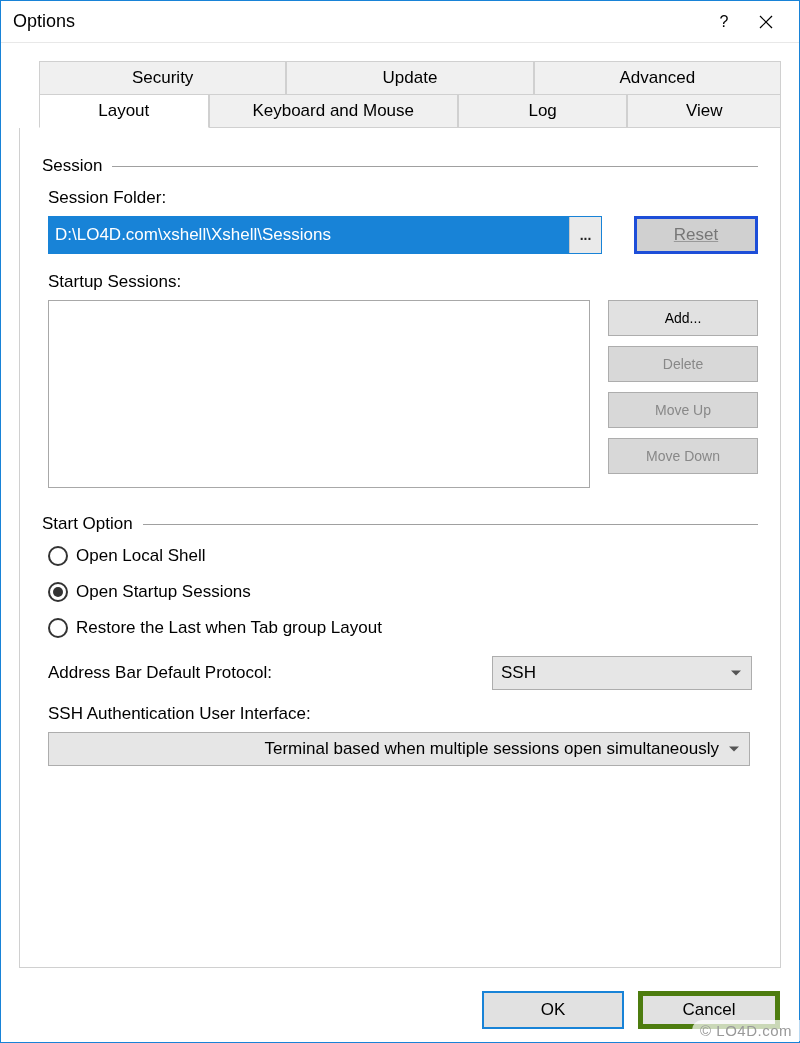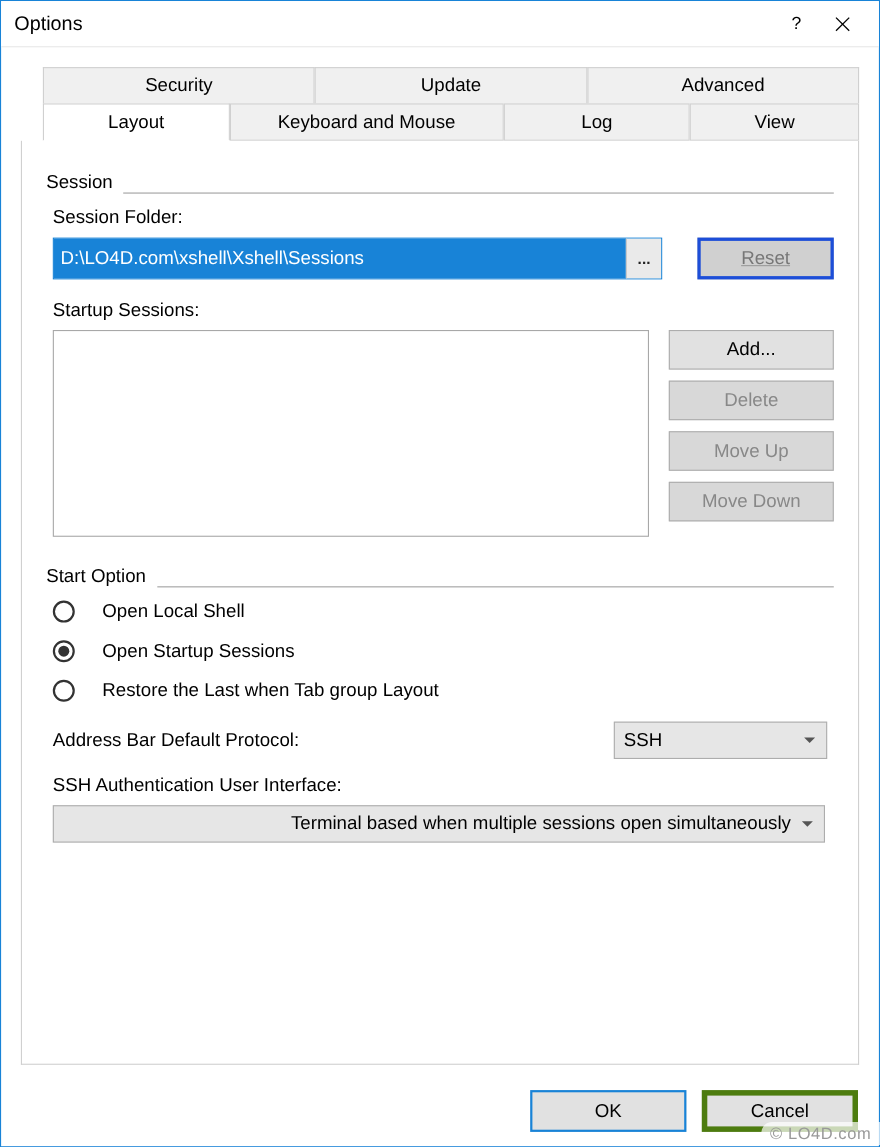--- a/index.html
+++ b/index.html
@@ -83,21 +83,21 @@
       min-height: 840px;
       position: relative;
       background: #fff;
     }
     
     .section {
       margin-top: 12px;
     }
     .section-header {
       display: flex;
-      align-items: flex-end;
+      align-items: center;
       gap: 10px;
       margin-bottom: 12px;
     }
     .section-title {
       font-size: 17px;
       color: #000;
       white-space: nowrap;
     }
     .section-line {
       flex: 1;
@@ -170,36 +170,36 @@
     .startup-buttons {
       width: 150px;
       display: flex;
       flex-direction: column;
       gap: 10px;
     }
     .side-btn {
       height: 36px;
       background: #e1e1e1;
       border: 1px solid #adadad;
-      font-size: 17px;
+      font-size: 14px;
       cursor: pointer;
     }
     .side-btn.disabled {
       background: #d8d8d8;
       color: #888;
       cursor: default;
     }
     
     .radio-group {
       margin-left: 6px;
     }
     .radio-row {
       display: flex;
       align-items: center;
-      gap: 25px;
+      gap: 8px;
       margin-bottom: 16px;
       cursor: pointer;
     }
     .radio-circle {
       width: 20px;
       height: 20px;
       border: 2px solid #333;
       border-radius: 50%;
       display: flex;
       align-items: center;
@@ -240,21 +240,21 @@
       position: absolute;
       right: 10px;
       top: 50%;
       transform: translateY(-50%);
       width: 0; height: 0;
       border-left: 5px solid transparent;
       border-right: 5px solid transparent;
       border-top: 5px solid #555;
     }
     .protocol-select {
-      width: 194px;
+      width: 260px;
       margin-left: auto;
       margin-right: 6px;
     }
     .ssh-auth-select {
       width: calc(100% - 14px);
       margin-left: 6px;
       justify-content: flex-end;
     }
     
     .footer {

